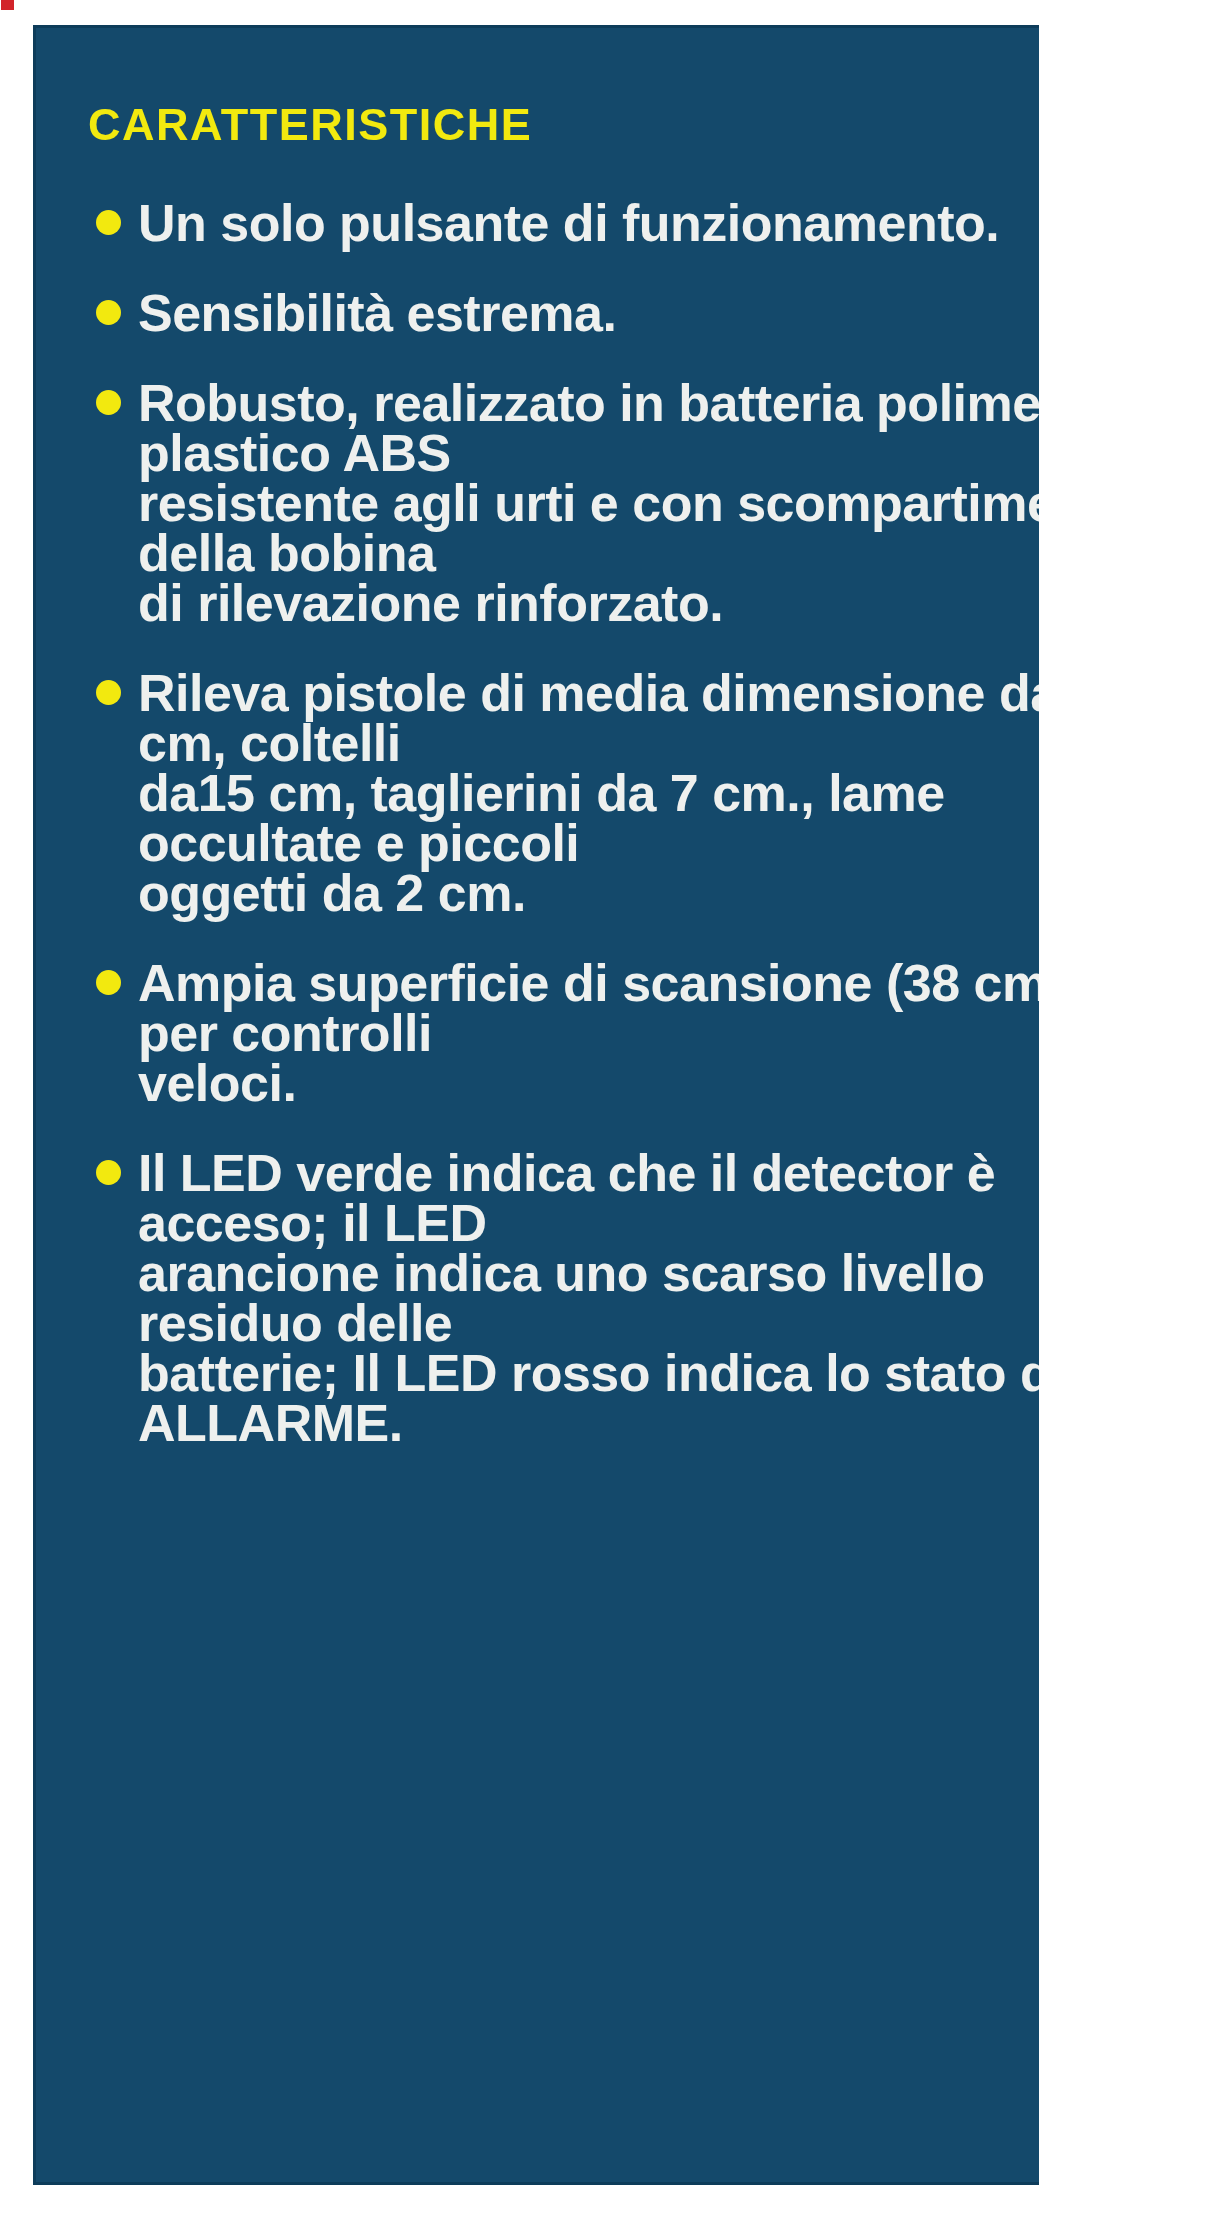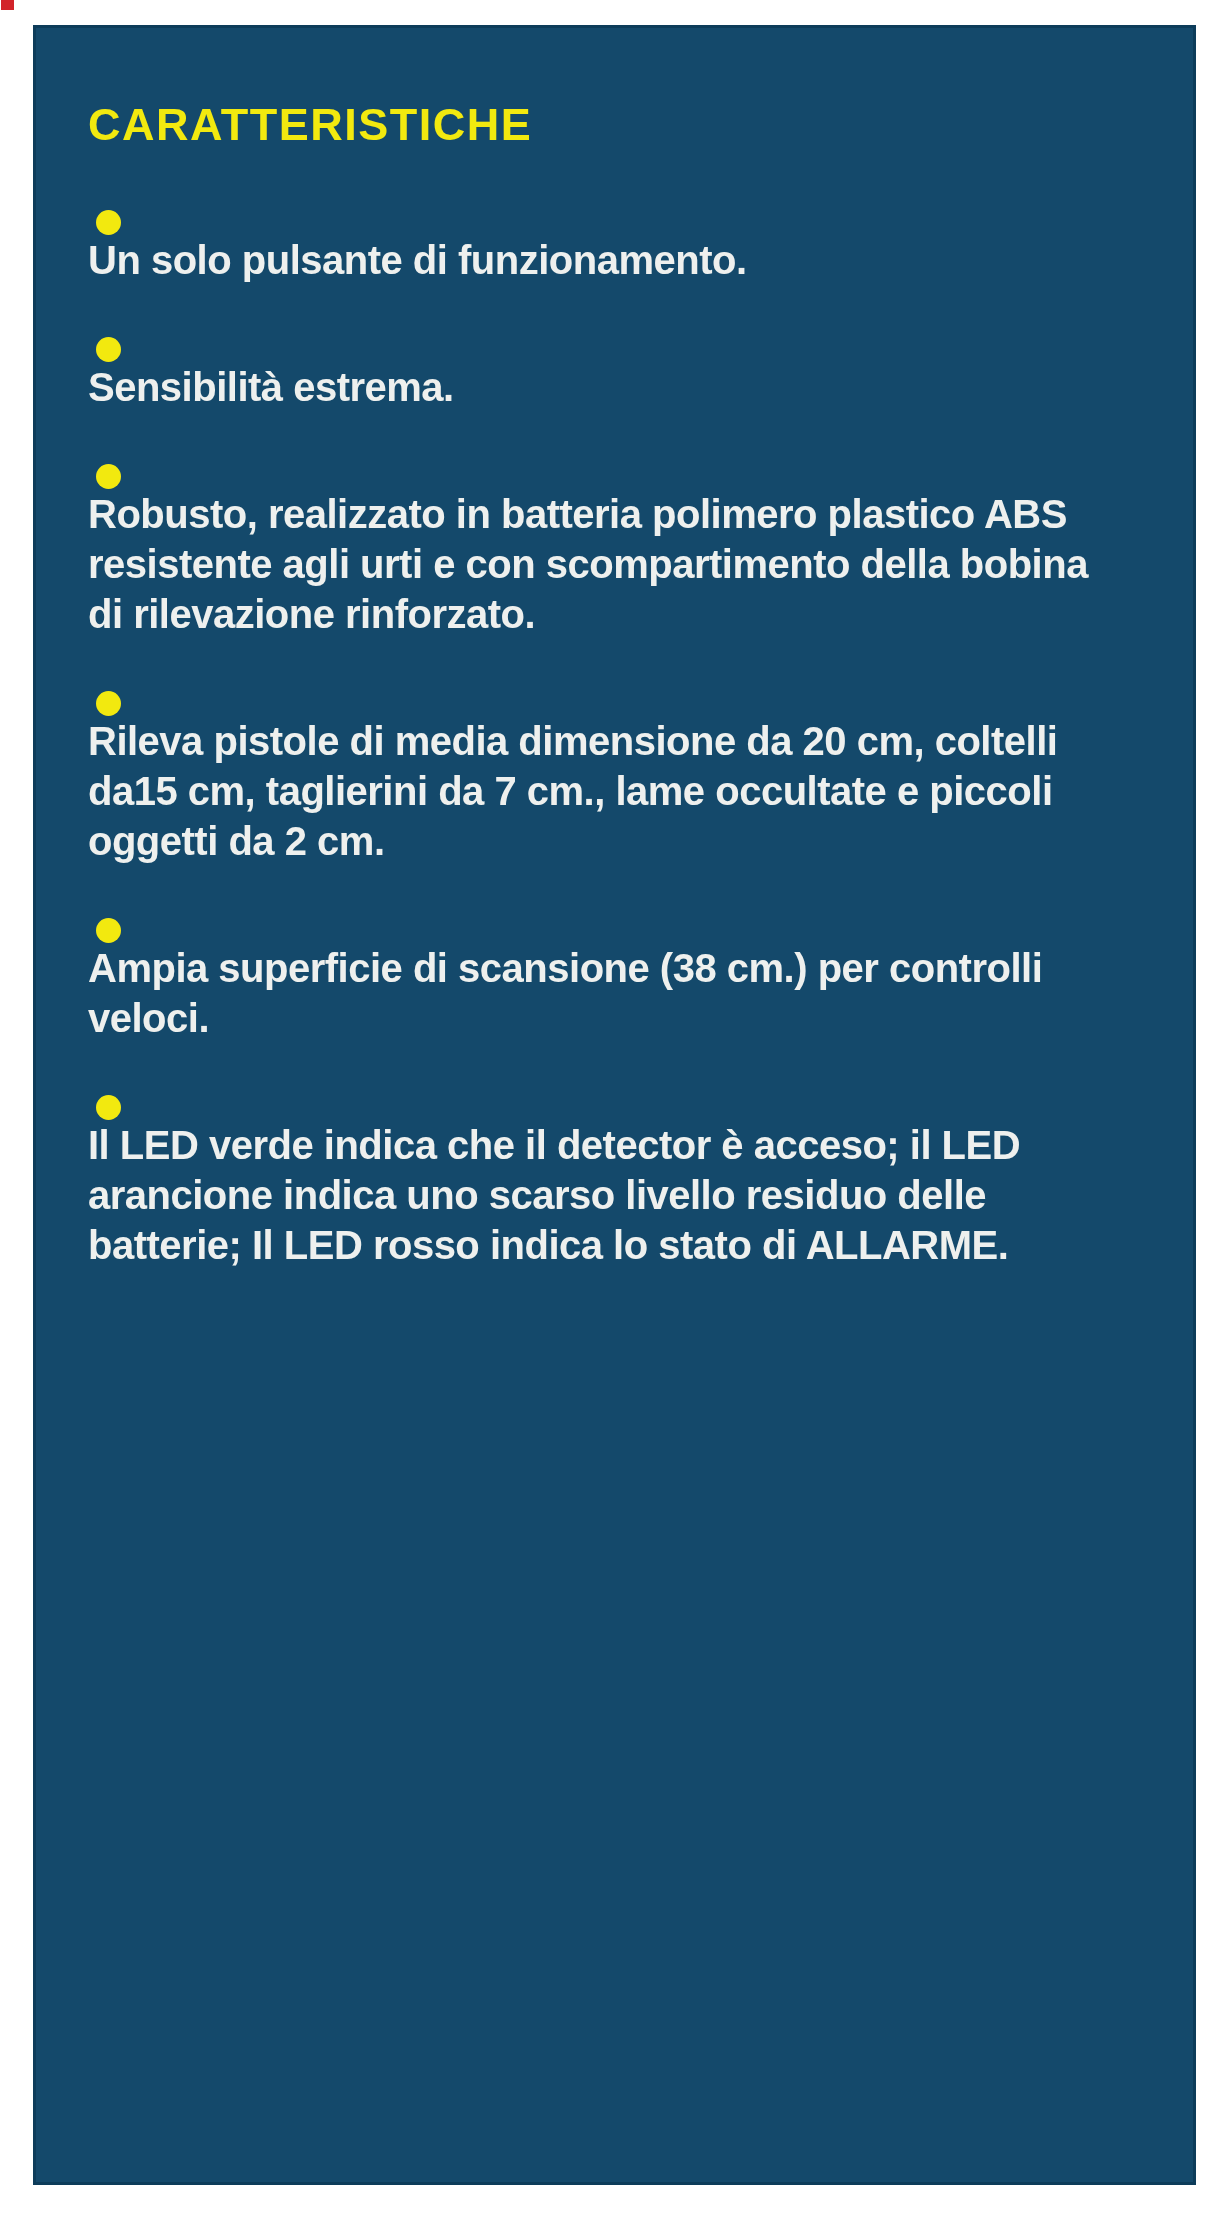--- a/index.html
+++ b/index.html
@@ -3,21 +3,21 @@
 <meta charset="utf-8">
 <style>
   html, body {
     margin: 0;
     padding: 0;
     background: #ffffff;
     font-family: "Liberation Sans", "DejaVu Sans", sans-serif;
   }
   .page {
     position: relative;
-    width: 1217px;
+    width: 1039px;
     height: 2222px;
     background: #ffffff;
     overflow: hidden;
   }
   .corner-mark {
     position: absolute;
     left: 1px;
     top: 0;
     width: 13px;
     height: 10px;
@@ -47,25 +47,24 @@
   ul.features {
     list-style: none;
     margin: 48px 0 0 0;
     padding: 0;
   }
   ul.features li {
     display: flex;
     align-items: flex-start;
     margin: 0 0 40px 0;
     color: #eef0ee;
-    font-size: 40px;
+    font-size: 52px;
     font-weight: 700;
     line-height: 50px;
     letter-spacing: -0.5px;
-    flex-direction: column;
   }
   .dot {
     flex: 0 0 auto;
     width: 25px;
     height: 25px;
     margin: 12px 17px 0 8px;
     background: #f2e90f;
     border-radius: 50%;
   }
   .feature-text {

